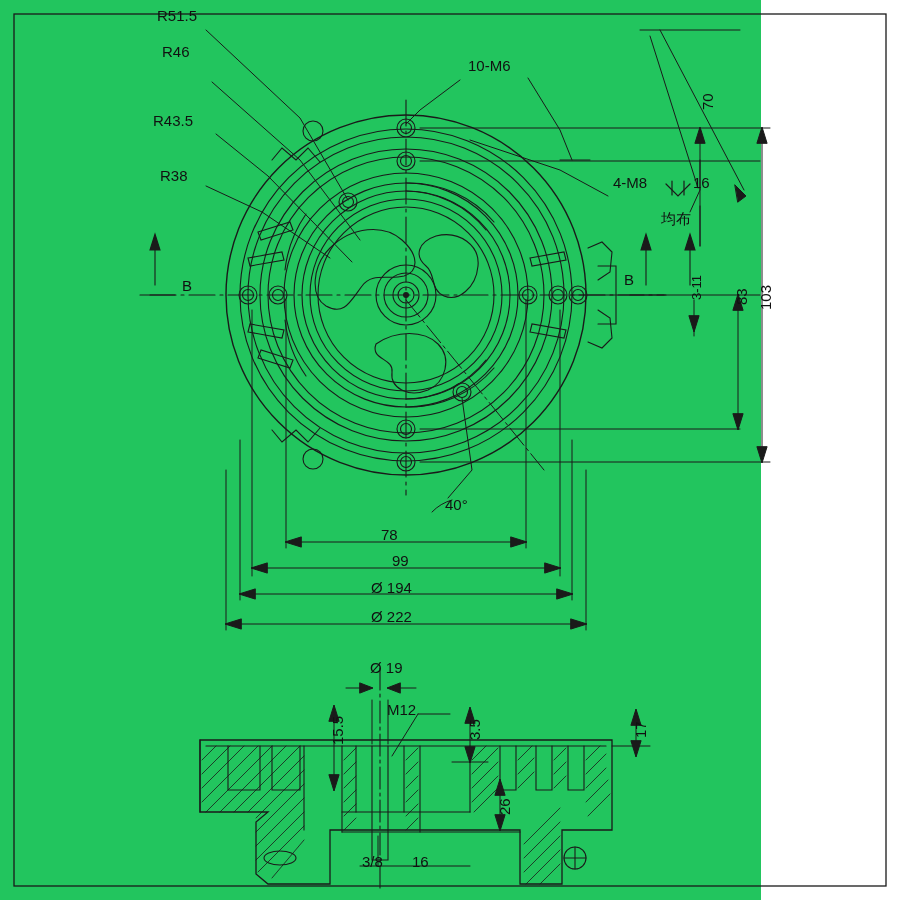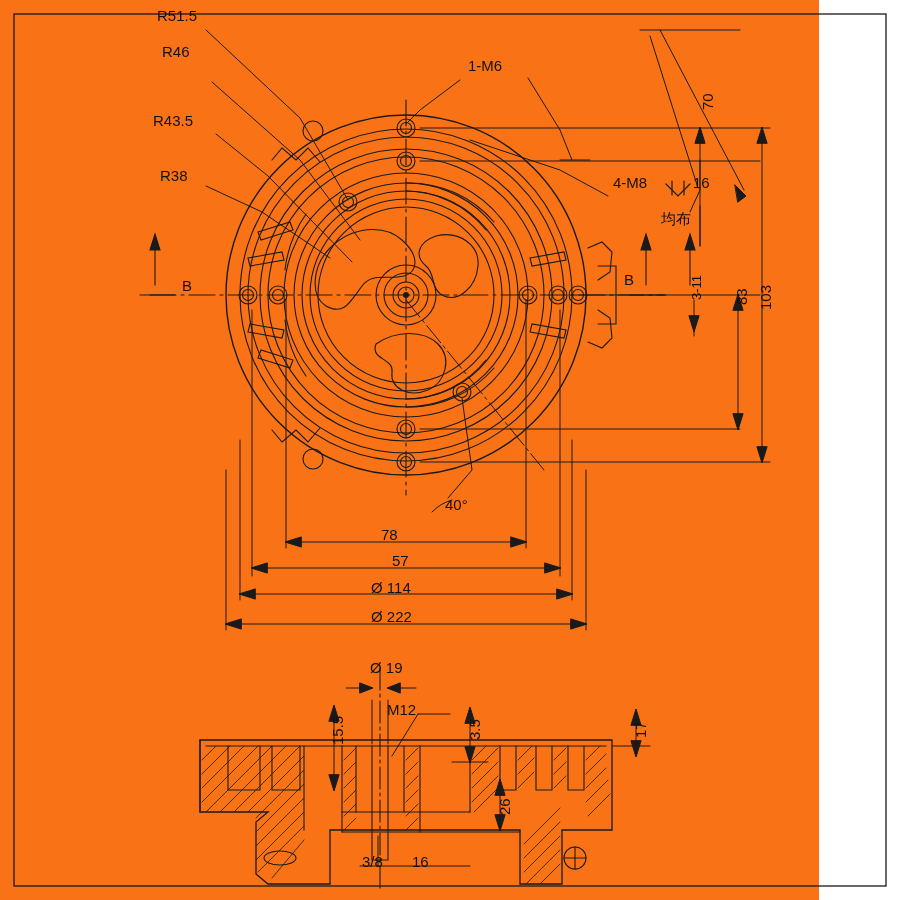--- a/index.html
+++ b/index.html
@@ -1,17 +1,17 @@
 <!DOCTYPE html>
 <html><head>
 <meta charset="utf-8">
 <style>
   html,body{margin:0;padding:0;background:#ffffff;}
   body{width:900px;height:900px;font-family:"Liberation Sans",sans-serif;color:#1a1a1a;overflow:hidden;}
-  #sheet{position:relative;width:819px;height:900px;background:#f97316;}
+  #sheet{position:relative;width:761px;height:900px;background:#22c55e;}
   svg{display:block;}
   .lbl{position:absolute;font-size:15px;line-height:1;white-space:nowrap;color:#111;}
   .lbl.sm{font-size:13px;}
   .lbl.rot{transform-origin:left top;}
 </style>
 </head>
 <body>
 
 <div id="sheet">
 
@@ -318,38 +318,38 @@
         <path d="M 666 184 L 678 196 L 690 184" fill="none"></path>
       </g>
     </g>
   </svg>
 
   <div class="lbl" style="left:157px;top:8px;">R51.5</div>
   <div class="lbl" style="left:162px;top:44px;">R46</div>
   <div class="lbl" style="left:153px;top:113px;">R43.5</div>
   <div class="lbl" style="left:160px;top:168px;">R38</div>
 
-  <div class="lbl" style="left:468px;top:58px;">1-M6</div>
+  <div class="lbl" style="left:468px;top:58px;">10-M6</div>
   <div class="lbl" style="left:613px;top:175px;">4-M8</div>
   <div class="lbl" style="left:693px;top:175px;">16</div>
   <div class="lbl" style="left:637px;top:211px;margin-left:24px;">均布</div>
 
   <div class="lbl" style="left:182px;top:278px;">B</div>
   <div class="lbl" style="left:624px;top:272px;">B</div>
 
   <div class="lbl" style="left:445px;top:497px;">40°</div>
 
   <div class="lbl rot" style="left:700px;top:110px;transform:rotate(-90deg);">70</div>
   <div class="lbl rot" style="left:758px;top:310px;transform:rotate(-90deg);">103</div>
   <div class="lbl rot" style="left:734px;top:305px;transform:rotate(-90deg);">83</div>
   <div class="lbl rot sm" style="left:690px;top:300px;transform:rotate(-90deg);">3-11</div>
 
   <div class="lbl" style="left:381px;top:527px;">78</div>
-  <div class="lbl" style="left:392px;top:553px;">57</div>
-  <div class="lbl" style="left:371px;top:580px;">Ø 114</div>
+  <div class="lbl" style="left:392px;top:553px;">99</div>
+  <div class="lbl" style="left:371px;top:580px;">Ø 194</div>
   <div class="lbl" style="left:371px;top:609px;">Ø 222</div>
 
   <div class="lbl" style="left:370px;top:660px;">Ø 19</div>
   <div class="lbl rot" style="left:330px;top:745px;transform:rotate(-90deg);">15.5</div>
   <div class="lbl" style="left:387px;top:702px;">M12</div>
   <div class="lbl rot" style="left:467px;top:740px;transform:rotate(-90deg);">3.5</div>
   <div class="lbl rot" style="left:633px;top:738px;transform:rotate(-90deg);">17</div>
   <div class="lbl rot" style="left:497px;top:815px;transform:rotate(-90deg);">26</div>
   <div class="lbl" style="left:362px;top:854px;">3/8</div>
   <div class="lbl" style="left:412px;top:854px;">16</div>

